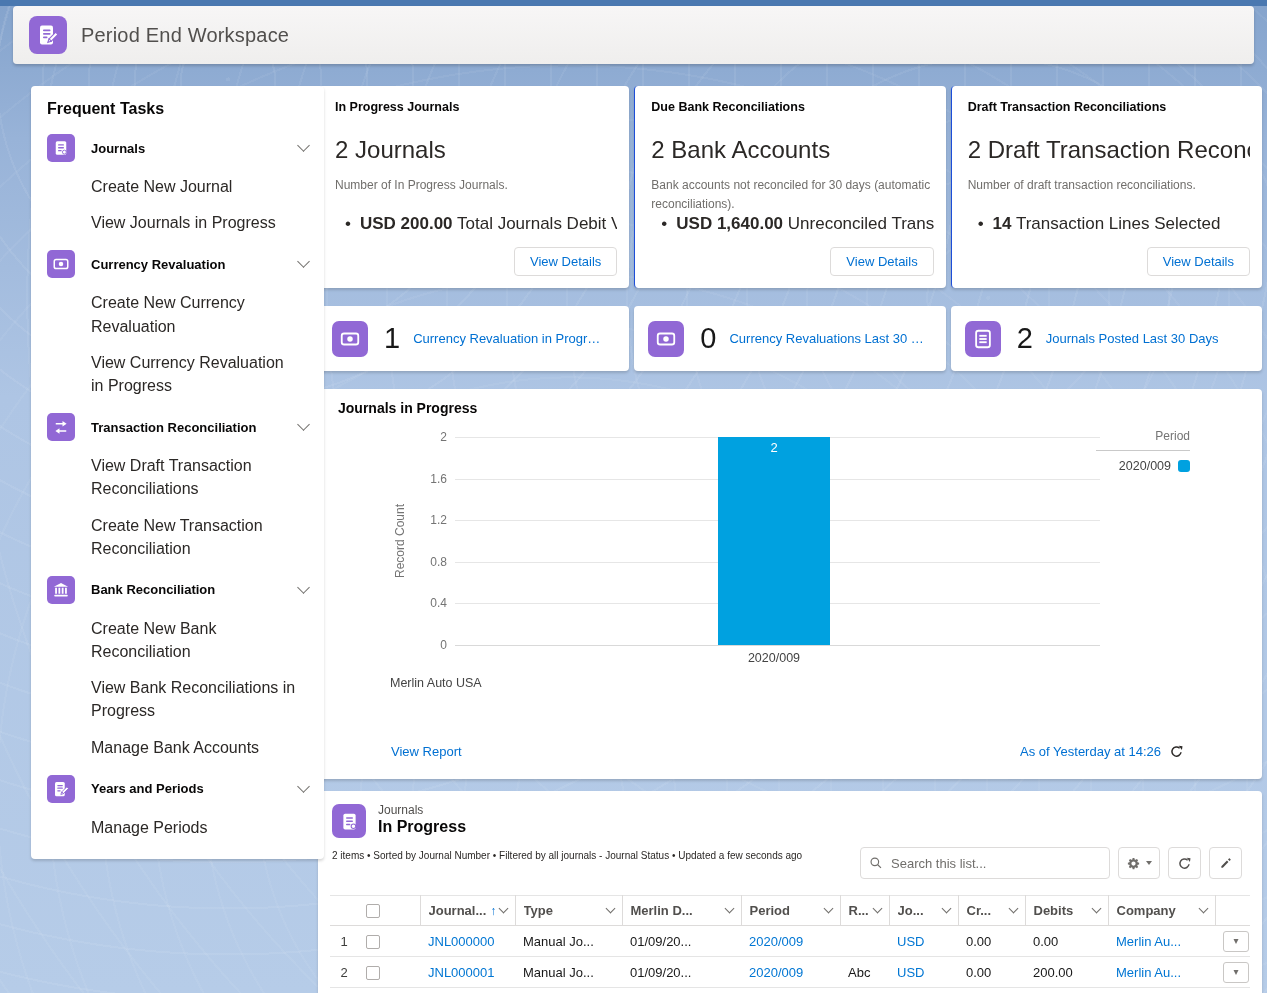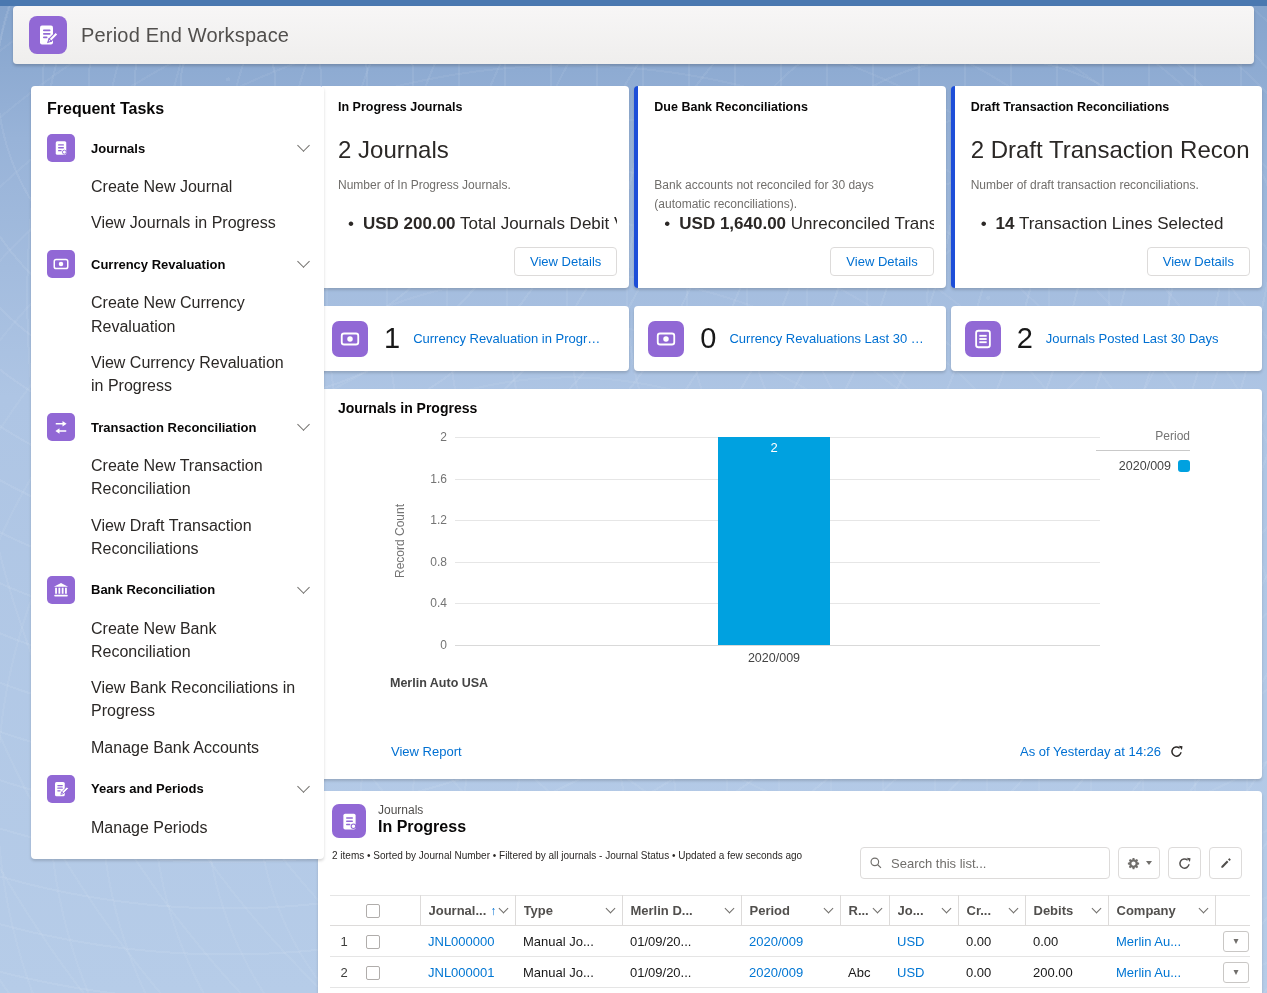--- a/index.html
+++ b/index.html
@@ -45,21 +45,21 @@
   .chev{ width:9px; height:9px; border-right:1.6px solid #706e6b; border-bottom:1.6px solid #706e6b;
     transform:rotate(45deg); display:inline-block; margin-top:-5px; }
   .chev.sm{ width:7px; height:7px; border-width:1.4px; }
   .sb-item{ font-size:16px; color:#2b2826; margin:13px 0 0 44px; width:205px; line-height:1.45; cursor:pointer; }
 
   
   .main{ position:absolute; left:318px; top:86px; width:944px; }
 
   
   .kpi-row{ display:grid; grid-template-columns:1fr 1fr 1fr; gap:5px; height:202px; }
-  .kpi-card{ position:relative; background:#fff; border-radius:4px; border-left:4px solid #1d4ed8;
+  .kpi-card{ position:relative; background:#fff; border-radius:4px; border-left:1px solid #1d4ed8;
     box-shadow:0 2px 3px rgba(0,0,0,.16); overflow:hidden; padding:14px 26px 12px 16px; }
   .kpi-title{ font-size:12.5px; font-weight:bold; color:#080707; }
   .kpi-big{ position:absolute; left:16px; right:12px; top:50px; font-size:24px; color:#2b2826;
     white-space:nowrap; overflow:hidden; }
   .kpi-desc{ position:absolute; left:16px; right:14px; top:90px; font-size:12px; color:#706e6b; line-height:1.55; }
   .kpi-bullet{ position:absolute; left:26px; right:12px; top:128px; font-size:17px; color:#2b2826;
     white-space:nowrap; overflow:hidden; }
   .kpi-bullet::before{ content:"•"; margin-right:9px; color:#2b2826; }
   .kpi-bullet b{ font-weight:bold; }
   .btn{ display:inline-block; background:#fff; border:1px solid #dddbda; border-radius:4px;
@@ -80,21 +80,21 @@
   .chart-title{ position:absolute; left:20px; top:11px; font-size:14px; font-weight:bold; color:#080707; }
   .plot{ position:absolute; left:137px; top:48px; width:645px; height:208px; }
   .gline{ position:absolute; left:0; right:0; height:1px; background:#e6e6e6; }
   .gline.base{ background:#d9d9d9; }
   .gtick{ position:absolute; left:-48px; width:40px; text-align:right; font-size:12px; color:#747474; margin-top:-7px; }
   .bar{ position:absolute; left:263px; width:112px; bottom:0; top:0; background:#00a1e0; cursor:pointer; }
   .bar-label{ position:absolute; top:3px; left:0; right:0; text-align:center; color:#fff; font-size:13px; }
   .x-tick{ position:absolute; top:214px; left:263px; width:112px; text-align:center; font-size:12.5px; color:#444; }
   .ylabel{ position:absolute; left:34px; top:152px; transform:translate(-50%,-50%) rotate(-90deg);
     transform-origin:center; font-size:12px; color:#747474; white-space:nowrap; margin-left:48px; }
-  .grp-label{ position:absolute; left:72px; top:287px; font-size:12.5px; color:#444;font-weight:bold; }
+  .grp-label{ position:absolute; left:72px; top:287px; font-size:12.5px; color:#444; }
   .xlabel{ position:absolute; left:137px; width:645px; top:320px; text-align:center; font-size:12.5px; color:#747474; }
   .legend{ position:absolute; left:778px; top:40px; width:94px; }
   .legend-title{ text-align:right; font-size:12px; color:#747474; padding-bottom:7px; border-bottom:1px solid #c9c9c9; }
   .legend-entry{ display:flex; justify-content:flex-end; align-items:center; margin-top:8px; cursor:pointer; }
   .legend-label{ font-size:12.5px; color:#444; }
   .swatch{ width:12px; height:12px; border-radius:3px; background:#00a1e0; margin-left:7px; }
   .view-report{ position:absolute; left:73px; bottom:20px; font-size:13px; color:#0070d2; cursor:pointer; }
   .as-of{ position:absolute; right:78px; bottom:20px; font-size:13px; color:#0070d2; display:flex; align-items:center; }
   .as-of svg{ margin-left:8px; display:block; }
 
@@ -193,22 +193,22 @@
   <div class="sb-group">
     <span class="sb-gicon">
       <svg viewBox="0 0 24 24">
           <path d="M5 9h9V6.4L19.5 10 14 13.6V11H5z" fill="#fff" transform="translate(0,-2.4)"></path>
         <path d="M19 15h-9v-2.6L4.5 16 10 19.6V17h9z" fill="#fff" transform="translate(0,1.4)"></path>
         </svg>
     </span>
     <span class="sb-glabel">Transaction Reconciliation</span>
     <span class="chev"></span>
   </div>
+  <div class="sb-item">View Draft Transaction Reconciliations</div>
   <div class="sb-item">Create New Transaction Reconciliation</div>
-  <div class="sb-item">View Draft Transaction Reconciliations</div>
 
   <div class="sb-group">
     <span class="sb-gicon">
       <svg viewBox="0 0 24 24">
           <path d="M12 2.8l9.5 5H2.5z" fill="#fff"></path>
         <rect x="4.2" y="9" width="2.4" height="8" fill="#fff"></rect>
           <rect x="8.6" y="9" width="2.4" height="8" fill="#fff"></rect>
         <rect x="13" y="9" width="2.4" height="8" fill="#fff"></rect>
           <rect x="17.4" y="9" width="2.4" height="8" fill="#fff"></rect>
         <rect x="3" y="18.2" width="18" height="2.6" rx="1" fill="#fff"></rect>
@@ -245,20 +245,21 @@
   <div class="kpi-row">
     <div class="kpi-card">
       <div class="kpi-title">In Progress Journals</div>
       <div class="kpi-big"><span>2</span>&nbsp;<span>Journals</span></div>
       <div class="kpi-desc">Number of In Progress Journals.</div>
       <div class="kpi-bullet"><b>USD 200.00</b> <span>Total Journals Debit Value Cre…</span></div>
       <button class="btn kpi-btn">View Details</button>
     </div>
     <div class="kpi-card">
       <div class="kpi-title">Due Bank Reconciliations</div>
+      <div class="kpi-big"><span>2</span>&nbsp;<span>Bank Accounts</span></div>
       <div class="kpi-desc">Bank accounts not reconciled for 30 days (automatic reconciliations).</div>
       <div class="kpi-bullet"><b>USD 1,640.00</b> <span>Unreconciled Transactions T…</span></div>
       <button class="btn kpi-btn">View Details</button>
     </div>
     <div class="kpi-card">
       <div class="kpi-title">Draft Transaction Reconciliations</div>
       <div class="kpi-big"><span>2</span>&nbsp;<span>Draft Transaction Reconci…</span></div>
       <div class="kpi-desc">Number of draft transaction reconciliations.</div>
       <div class="kpi-bullet"><b>14</b> <span>Transaction Lines Selected</span></div>
       <button class="btn kpi-btn">View Details</button>

